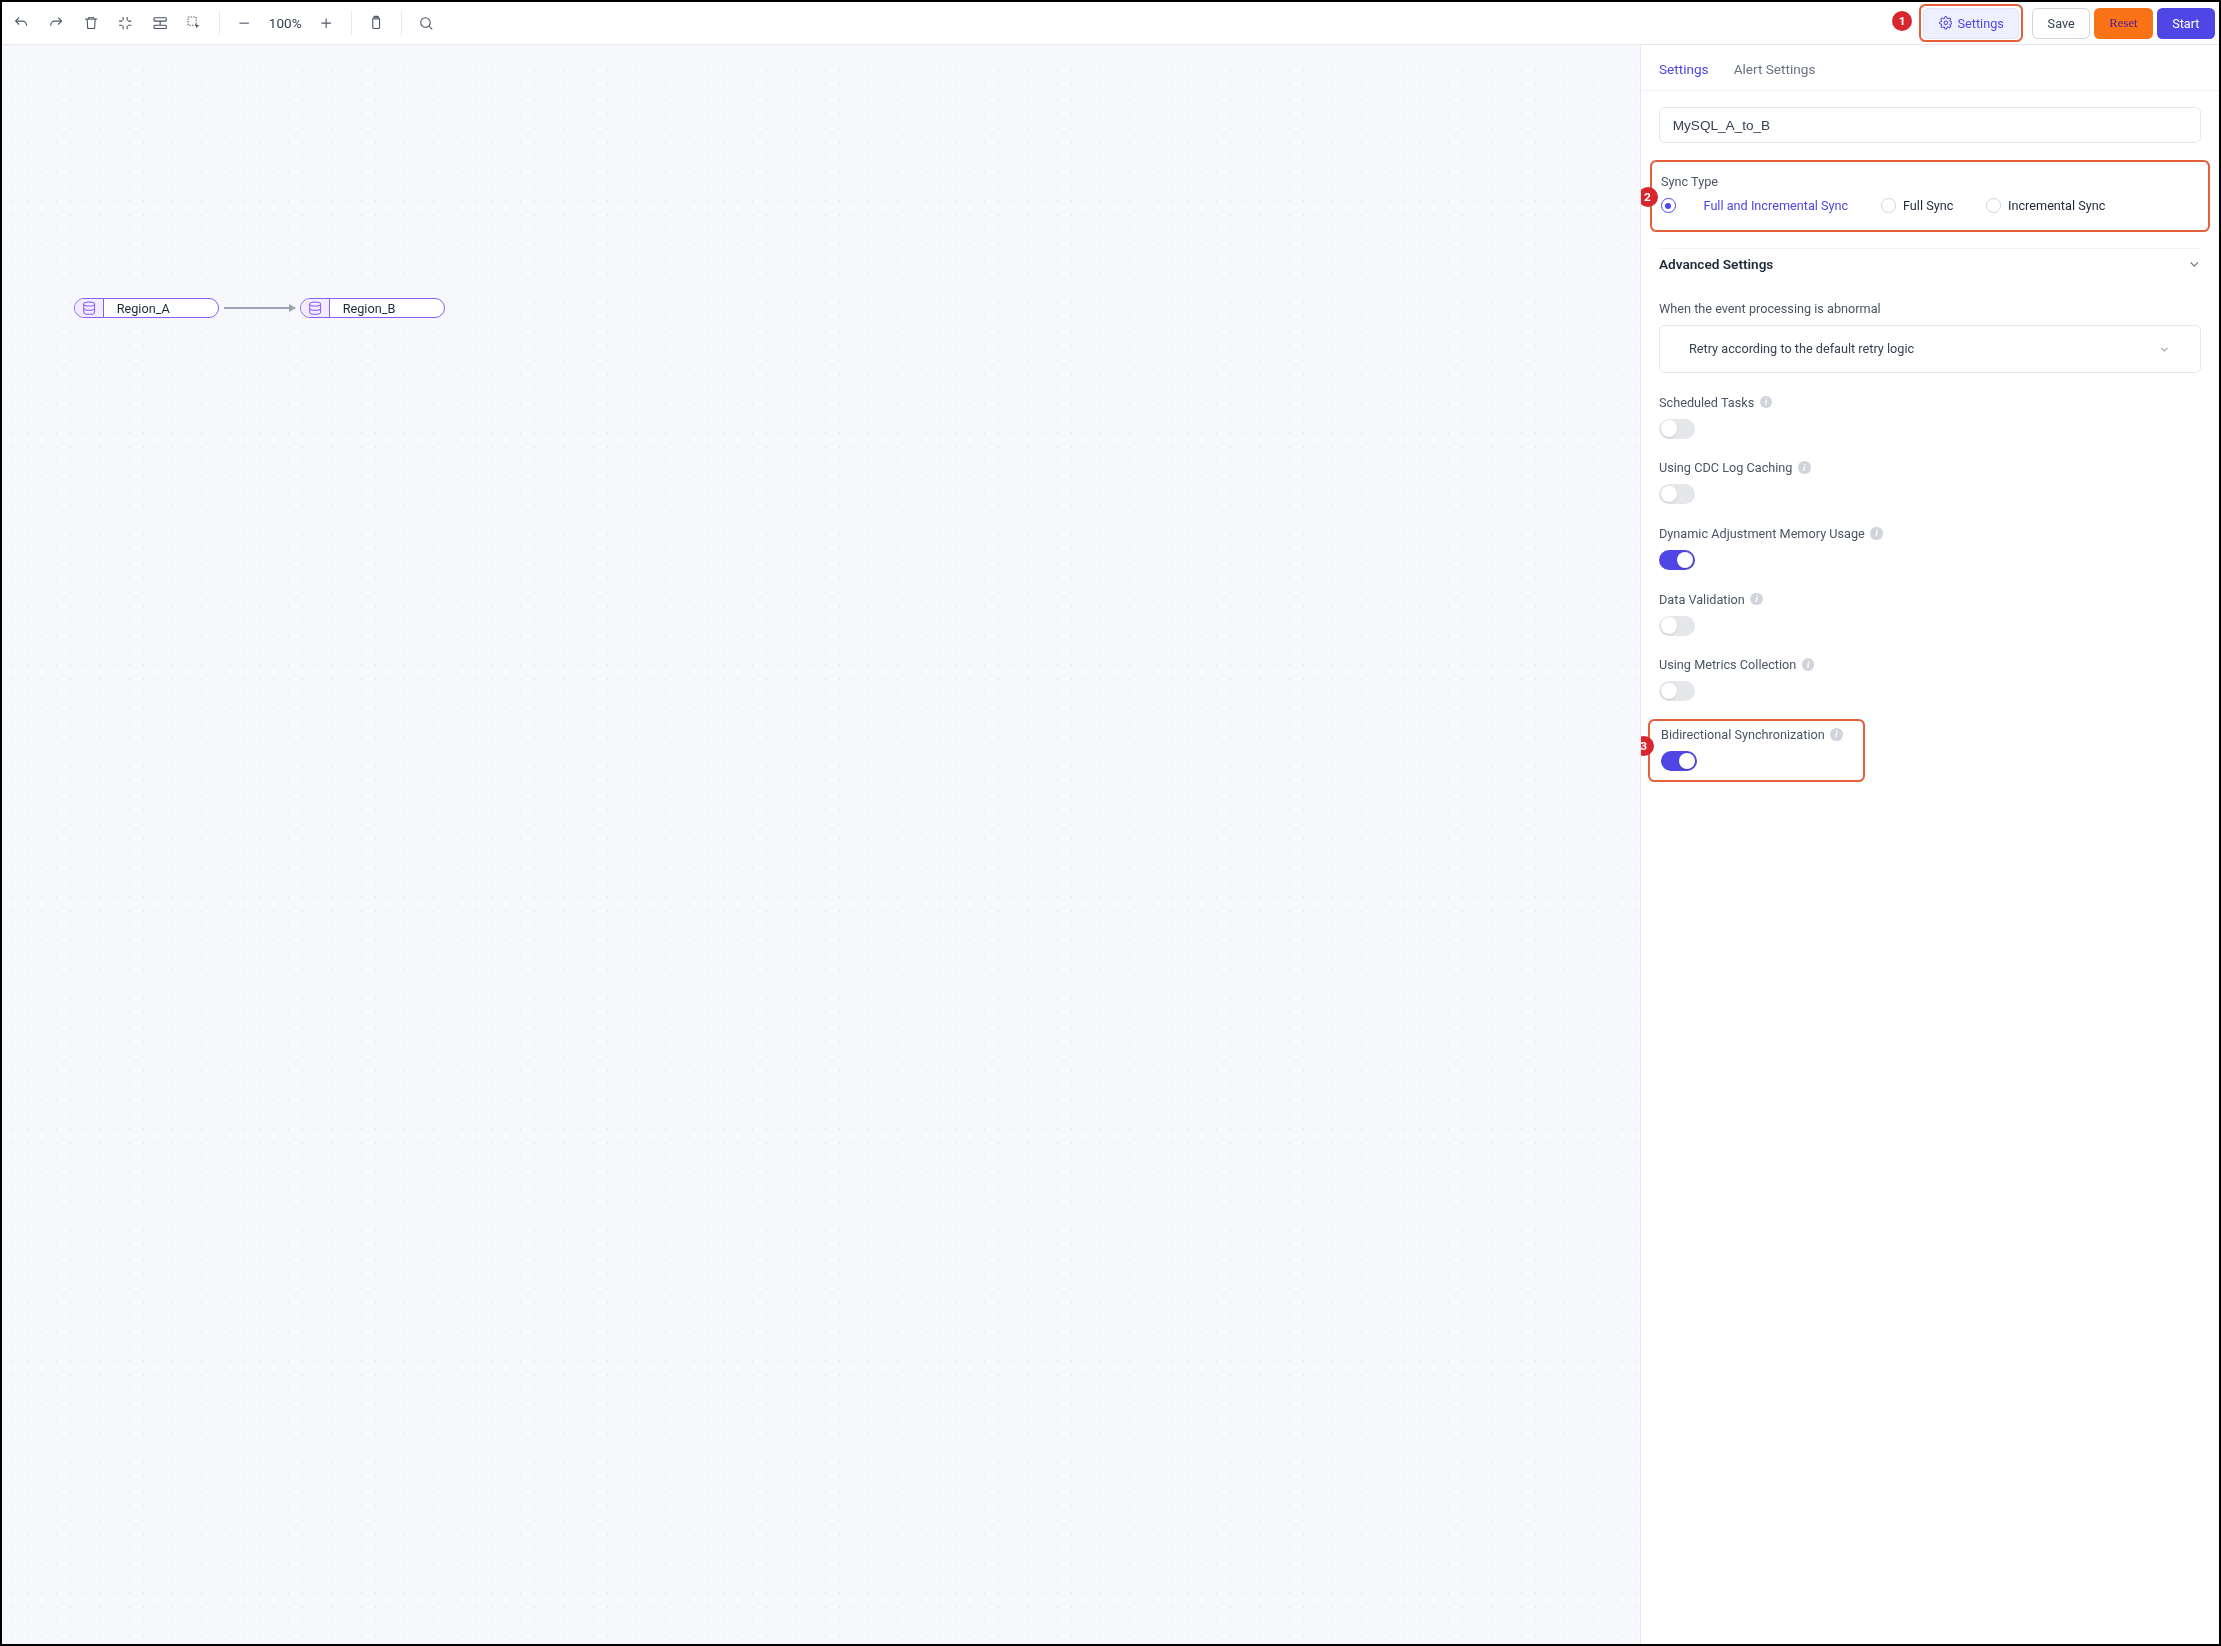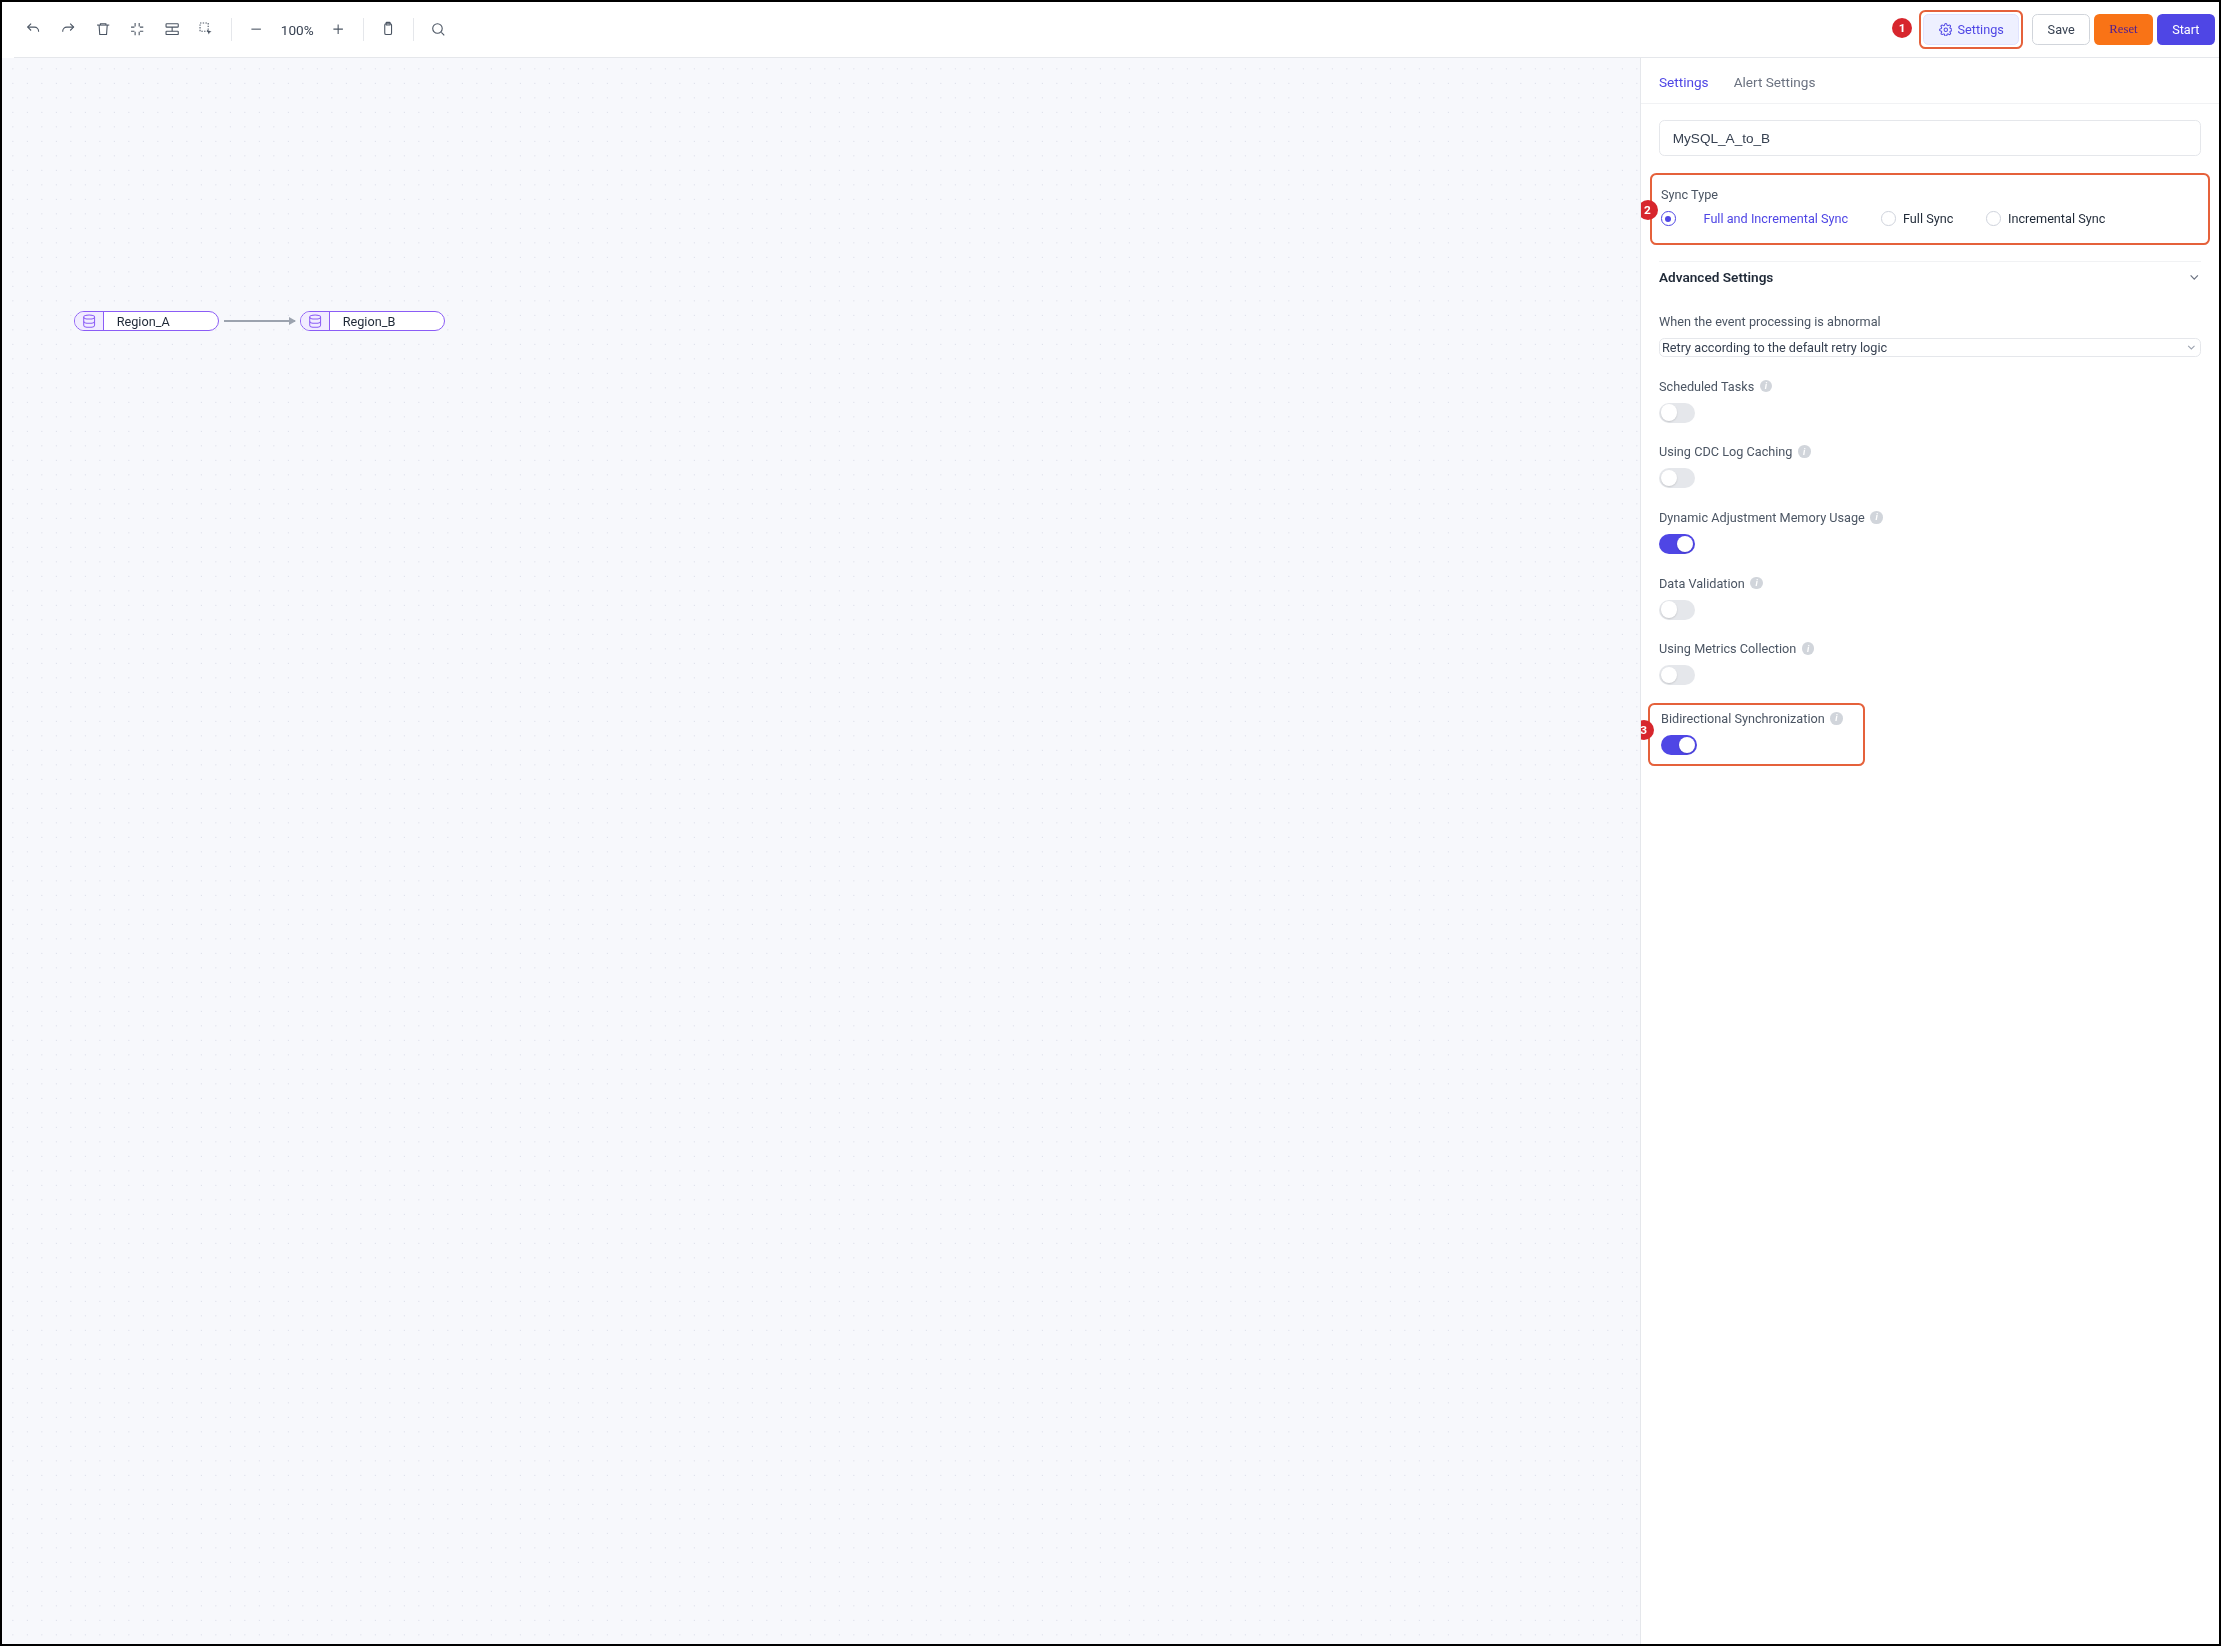--- a/index.html
+++ b/index.html
@@ -1,28 +1,27 @@
 <!DOCTYPE html>
 <html style="font-size:14.5px"><head>
 <meta charset="utf-8">
 <style>
   * { box-sizing: border-box; margin: 0; padding: 0; }
   html, body { width: 100%; height: 100%; font-family: -apple-system, BlinkMacSystemFont, "Segoe UI", Roboto, sans-serif; color: #1f2937; }
   body { border: 2.7px solid #000; display: flex; flex-direction: column; overflow: hidden; }
 
   
   .toolbar {
-    height: 56px;
+    height: 43px;
     border-bottom: 0.9px solid #e5e7eb;
     display: flex;
     align-items: center;
     padding: 0 4px;
     gap: 3.6px;
     background: #fff;
-    margin-left: 12px;
   }
   .tb-btn {
     width: 31px; height: 31px;
     display: flex; align-items: center; justify-content: center;
     border-radius: 5.4px;
     cursor: pointer;
     color: #4b5563;
   }
   .tb-btn svg { width: 16.3px; height: 16.3px; stroke: currentColor; fill: none; stroke-width: 1.6; }
   .tb-sep { width: 0.9px; height: 23.5px; background: #e5e7eb; margin: 0 5.4px; }
@@ -125,23 +124,23 @@
     border-top: 0.9px solid #f1f2f4;
     margin-top: 3.6px;
   }
   .accordion-head svg { width: 14.5px; height: 14.5px; stroke: #6b7280; fill: none; stroke-width: 2; }
 
   .field-block { display: flex; flex-direction: column; gap: 9px; margin-top: 5.4px; padding-top:3.6px;}
   .field-label { font-size: 12.7px; color: #4b5563; display: flex; align-items: center; gap: 5.4px; }
   .info-dot { width: 12.7px; height: 12.7px; border-radius: 50%; background: #d1d5db; color: #fff; font-size: 9px; display: inline-flex; align-items: center; justify-content: center; font-style: italic; font-weight: 700; }
 
   .select-box {
-    width: 100%; height: 19px;
+    width: 100%; height: 48px;
     border: 0.9px solid #e5e7eb; border-radius: 5.4px;
-    padding: 0 2px; font-size: 12.7px; color: #374151;
+    padding: 0 29px; font-size: 12.7px; color: #374151;
     display: flex; align-items: center; justify-content: space-between;
     cursor: pointer; background: #fff;
   }
   .select-box svg { width: 12.7px; height: 12.7px; stroke: #9ca3af; fill: none; stroke-width: 2; }
 
   .toggle {
     width: 36px; height: 20px; border-radius: 10px;
     background: #e5e7eb; position: relative; cursor: pointer;
   }
   .toggle::after {

